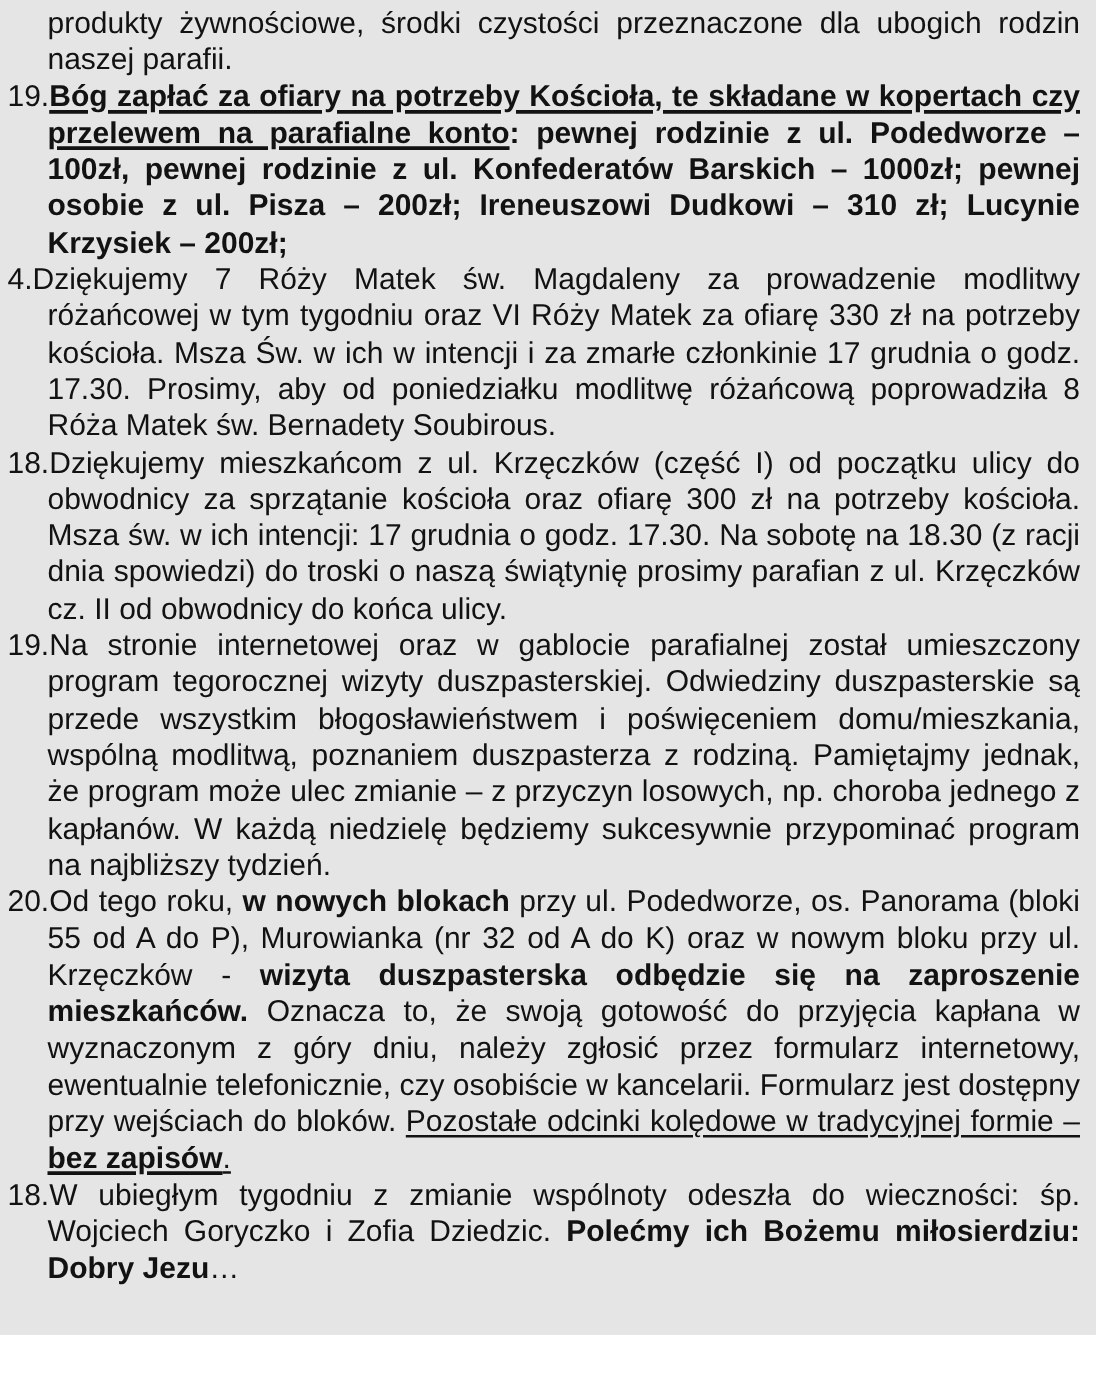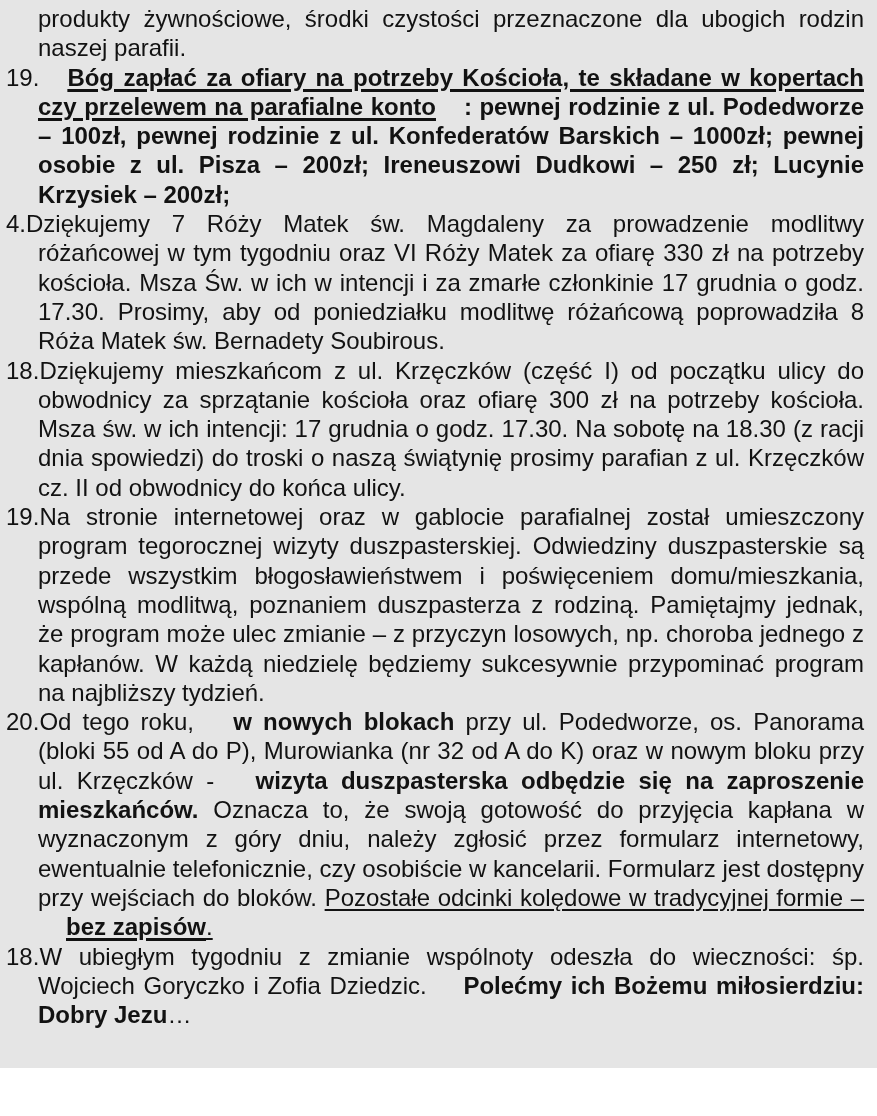--- a/index.html
+++ b/index.html
@@ -27,41 +27,41 @@
   }
   .item {
     text-indent: -32px;
   }
   .cont {
     text-indent: 0;
   }
   .num {
     font-weight: normal;
   }
-  .b { font-weight: bold; margin-left: 28px; }
+  .b { font-weight: bold; }
   .u {
     text-decoration: underline;
     text-decoration-thickness: 2px;
     text-underline-offset: 3px;
   }
   .b.u {
     text-decoration-thickness: 2.5px;
   }
 </style>
 </head>
 <body>
 
 <div class="page">
 
   <p class="para cont"><span class="seg">produkty żywnościowe, środki czystości przeznaczone dla ubogich rodzin naszej parafii.</span></p>
 
 
 
 
-  <p class="para item"><span class="num">19.</span><span class="seg b u">Bóg zapłać za ofiary na potrzeby Kościoła, te składane w kopertach czy przelewem na parafialne konto</span><span class="seg b">: pewnej rodzinie z ul. Podedworze – 100zł, pewnej rodzinie z ul. Konfederatów Barskich – 1000zł; pewnej osobie z ul. Pisza – 200zł; Ireneuszowi Dudkowi – 250 zł; Lucynie Krzysiek – 200zł;</span></p>
+  <p class="para item"><span class="num">19.</span><span class="seg b u">Bóg zapłać za ofiary na potrzeby Kościoła, te składane w kopertach czy przelewem na parafialne konto</span><span class="seg b">: pewnej rodzinie z ul. Podedworze – 100zł, pewnej rodzinie z ul. Konfederatów Barskich – 1000zł; pewnej osobie z ul. Pisza – 200zł; Ireneuszowi Dudkowi – 310 zł; Lucynie Krzysiek – 200zł;</span></p>
 
   <p class="para item"><span class="num">4.</span><span class="seg">Dziękujemy 7 Róży Matek św. Magdaleny za prowadzenie modlitwy różańcowej w tym tygodniu oraz VI Róży Matek za ofiarę 330 zł na potrzeby kościoła. Msza Św. w ich w intencji i za zmarłe członkinie 17 grudnia o godz. 17.30. Prosimy, aby od poniedziałku modlitwę różańcową poprowadziła 8 Róża Matek św. Bernadety Soubirous.</span></p>
 
   <p class="para item"><span class="num">18.</span><span class="seg">Dziękujemy mieszkańcom z ul. Krzęczków (część I) od początku ulicy do obwodnicy za sprzątanie kościoła oraz ofiarę 300 zł na potrzeby kościoła. Msza św. w ich intencji:  17 grudnia o godz. 17.30. Na sobotę na 18.30 (z racji dnia spowiedzi) do troski o naszą świątynię prosimy parafian z ul. Krzęczków cz. II od obwodnicy do końca ulicy.</span></p>
 
   <p class="para item"><span class="num">19.</span><span class="seg">Na stronie internetowej oraz w gablocie parafialnej został umieszczony program tegorocznej wizyty duszpasterskiej. Odwiedziny duszpasterskie są przede wszystkim błogosławieństwem i poświęceniem domu/mieszkania, wspólną modlitwą, poznaniem duszpasterza z rodziną. Pamiętajmy jednak, że program może ulec zmianie – z przyczyn losowych, np. choroba jednego z kapłanów. W każdą niedzielę będziemy sukcesywnie przypominać program na najbliższy tydzień.</span></p>
 
   <p class="para item"><span class="num">20.</span><span class="seg">Od tego roku, </span><span class="seg b">w nowych blokach</span><span class="seg"> przy ul. Podedworze, os. Panorama (bloki 55 od A do P), Murowianka (nr 32 od A do K) oraz w nowym bloku przy ul. Krzęczków - </span><span class="seg b">wizyta duszpasterska odbędzie się na zaproszenie mieszkańców.</span><span class="seg"> Oznacza to, że swoją gotowość do przyjęcia kapłana w wyznaczonym z góry dniu, należy zgłosić przez formularz internetowy, ewentualnie telefonicznie, czy osobiście w kancelarii. Formularz jest dostępny przy wejściach do bloków. </span><span class="seg u">Pozostałe odcinki kolędowe w tradycyjnej formie – </span><span class="seg b u">bez zapisów</span><span class="seg u">.</span></p>
 
   <p class="para item"><span class="num">18.</span><span class="seg">W ubiegłym tygodniu z zmianie wspólnoty odeszła do wieczności: śp. Wojciech Goryczko i Zofia Dziedzic. </span><span class="seg b">Polećmy ich Bożemu miłosierdziu: Dobry Jezu</span><span class="seg">…</span></p>

